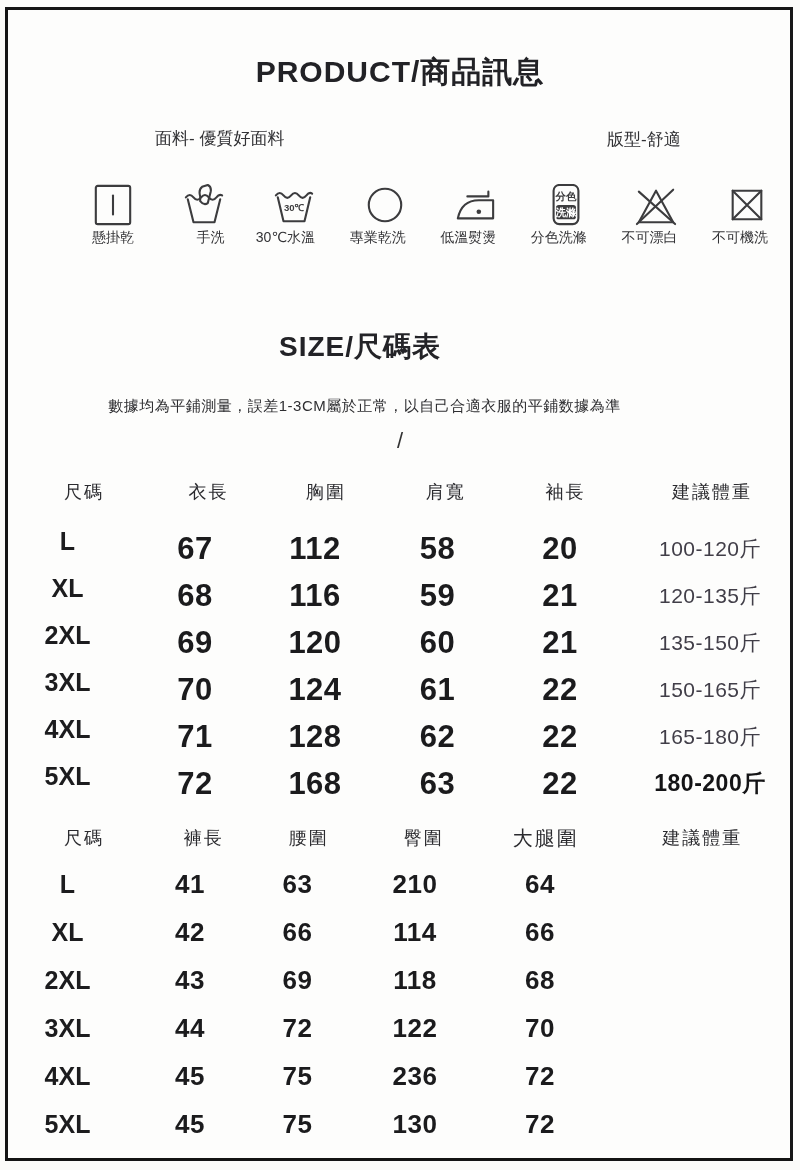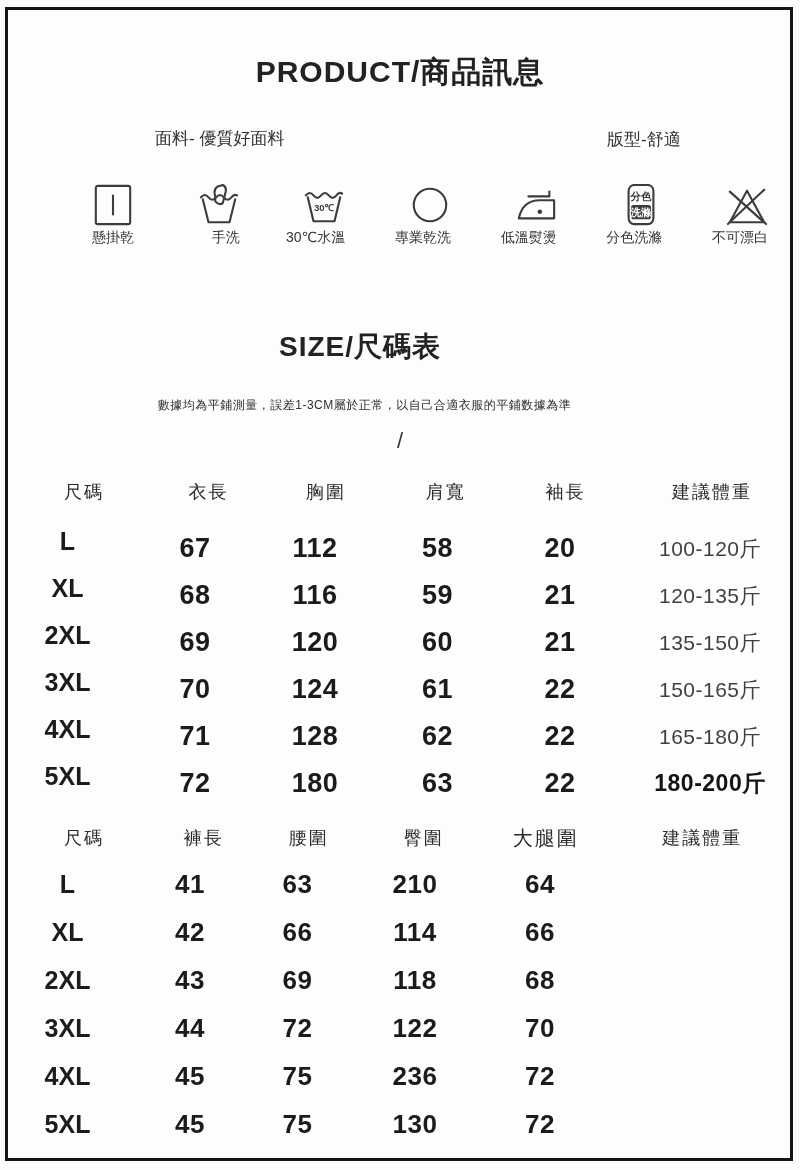--- a/index.html
+++ b/index.html
@@ -27,21 +27,21 @@
   .care svg{width:42px;height:42px;display:block;}
   .care-label{margin-top:3px;font-size:14px;color:#333336;white-space:nowrap;}
   .ic{stroke:#3c3c3e;stroke-width:2.2;fill:none;stroke-linejoin:round;stroke-linecap:round;}
   .ic-txt{fill:#3c3c3e;stroke:none;font-family:"Liberation Sans",sans-serif;font-weight:bold;text-anchor:middle;}
   .size-title{
     position:absolute;top:328px;left:0;width:720px;text-align:center;
     font-size:28px;font-weight:600;letter-spacing:1px;color:#232327;margin:0;
   }
   .note{
     position:absolute;top:397px;left:0;width:729px;text-align:center;
-    font-size:12px;color:#2e2e31;letter-spacing:.5px;
+    font-size:15px;color:#2e2e31;letter-spacing:.5px;
   }
   .slash{
     position:absolute;top:428px;left:0;width:800px;text-align:center;
     font-size:22px;color:#333;
   }
   .size-table{position:absolute;left:0;width:800px;}
   .table-top{top:470px;}
   .table-bottom{top:818px;}
   .t-row{display:flex;align-items:center;}
   .t-cell{text-align:center;}
@@ -52,21 +52,21 @@
   .t-header{height:44px;padding-left:18px;}
   .table-bottom .t-header{height:40px;}
   .h-cell{font-size:18px;color:#2b2b2f;letter-spacing:2px;}
   .table-bottom .t-header .c4{font-size:20px;}
   .table-top .t-row.data{height:47px;}
   .table-top .t-row.data.first{margin-top:11px;}
   .table-bottom .t-row.data{height:48px;}
   .table-bottom .t-row.data.first{margin-top:2px;}
   .size-cell{font-size:25px;font-weight:bold;color:#1c1c1e;}
   .table-top .size-cell{position:relative;top:-7px;}
-  .num-cell{font-size:27px;font-weight:bold;color:#1b1b1d;letter-spacing:.5px;}
+  .num-cell{font-size:31px;font-weight:bold;color:#1b1b1d;letter-spacing:.5px;}
   .table-bottom .num-cell{font-size:26px;}
   .weight-cell{font-size:21px;font-weight:400;color:#413e48;letter-spacing:.5px;}
   .weight-cell.emph{font-size:23px;font-weight:bold;color:#141416;}
 </style>
 </head>
 <body>
 
 <div class="frame"></div>
 
 <h1 class="title">PRODUCT/商品訊息</h1>
@@ -129,20 +129,27 @@
   </div>
 
   <div class="care">
     <svg viewBox="0 0 44 44">
       <path class="ic" d="M22,7 L4,40 L40,40 Z"></path>
       <path class="ic" d="M4,8 L42,42 M40,6 L2,42"></path>
     </svg>
     <div class="care-label">不可漂白</div>
   </div>
 
+  <div class="care">
+    <svg viewBox="0 0 44 44">
+      <rect class="ic" x="7" y="7" width="30" height="30"></rect>
+      <path class="ic" d="M7,7 L37,37 M37,7 L7,37"></path>
+    </svg>
+    <div class="care-label">不可機洗</div>
+  </div>
 
 </div>
 
 <h2 class="size-title">SIZE/尺碼表</h2>
 
 <div class="note">數據均為平鋪測量，誤差1-3CM屬於正常，以自己合適衣服的平鋪数據為準</div>
 <div class="slash">/</div>
 
 <div id="table-top" class="size-table table-top">
     <div class="t-row t-header">
@@ -189,21 +196,21 @@
       <div class="t-cell size-cell c0">4XL</div>
       <div class="t-cell num-cell c1">71</div>
       <div class="t-cell num-cell c2">128</div>
       <div class="t-cell num-cell c3">62</div>
       <div class="t-cell num-cell c4">22</div>
       <div class="t-cell weight-cell c5">165-180斤</div>
     </div>
     <div class="t-row data">
       <div class="t-cell size-cell c0">5XL</div>
       <div class="t-cell num-cell c1">72</div>
-      <div class="t-cell num-cell c2">180</div>
+      <div class="t-cell num-cell c2">168</div>
       <div class="t-cell num-cell c3">63</div>
       <div class="t-cell num-cell c4">22</div>
       <div class="t-cell weight-cell emph c5">180-200斤</div>
     </div>
   </div>
 <div id="table-bottom" class="size-table table-bottom">
     <div class="t-row t-header">
       <div class="t-cell h-cell c0">尺碼</div>
       <div class="t-cell h-cell c1">褲長</div>
       <div class="t-cell h-cell c2">腰圍</div>

